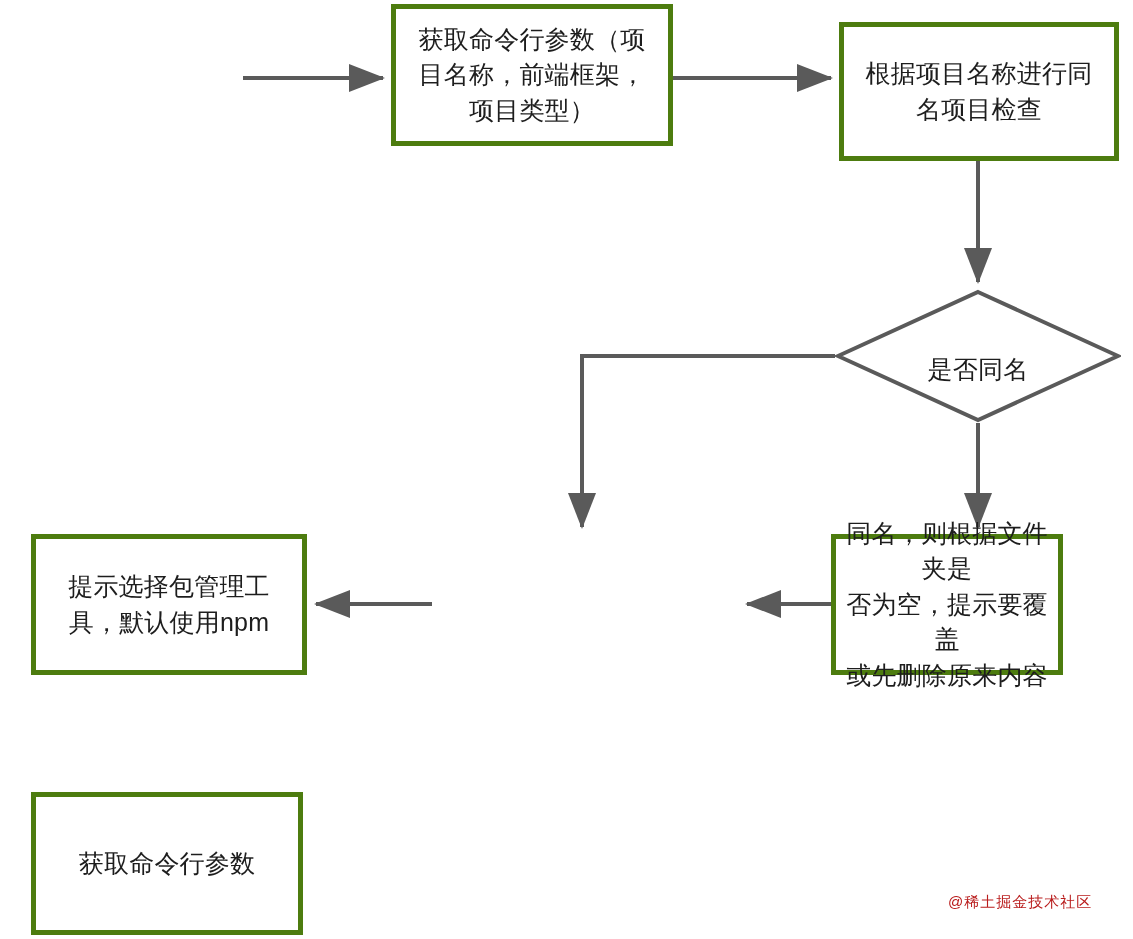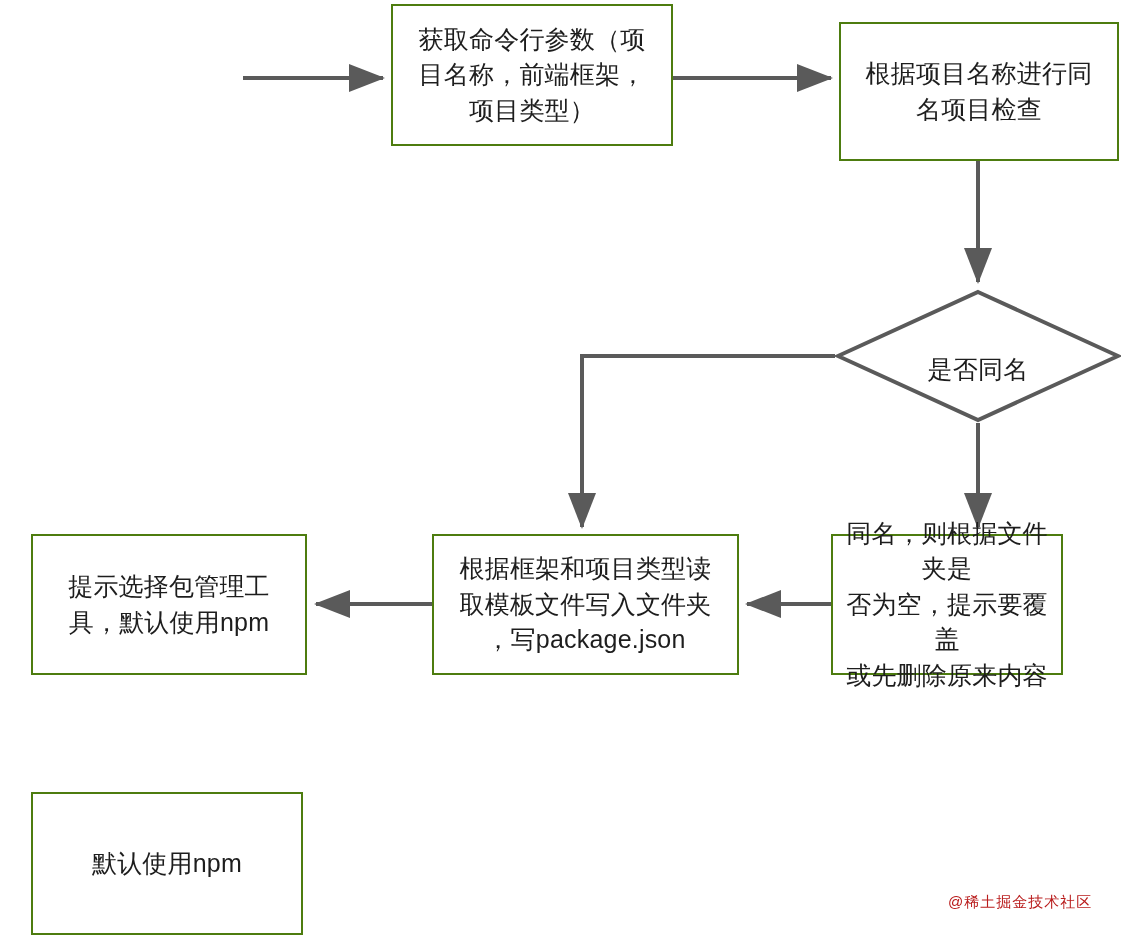--- a/index.html
+++ b/index.html
@@ -20,21 +20,21 @@
     left: 0;
     top: 0;
     width: 1133px;
     height: 939px;
     pointer-events: none;
   }
   .node {
     position: absolute;
     box-sizing: border-box;
     background: #ffffff;
-    border: 2px solid #4d7c0f;
+    border: 5px solid #4d7c0f;
     display: flex;
     align-items: center;
     justify-content: center;
     text-align: center;
   }
   .node .label {
     color: #1d1d1d;
     font-size: 25px;
     line-height: 1.42;
     padding: 0 10px;
@@ -126,30 +126,25 @@
     </svg>
     <span class="label">是否同名</span>
   </div>
 
   <div class="node process" style="left:831px; top:534px; width:232px; height:141px;">
     <span class="label">同名，则根据文件夹是
 否为空，提示要覆盖
 或先删除原来内容</span>
   </div>
 
-  <div class="node process" style="left:432px; top:534px; width:307px; height:141px;">
-    <span class="label">根据框架和项目类型读
-取模板文件写入文件夹
-，写package.json</span>
-  </div>
 
   <div class="node process" style="left:31px; top:534px; width:276px; height:141px;">
     <span class="label">提示选择包管理工
 具，默认使用npm</span>
   </div>
 
   <div class="node process" style="left:31px; top:792px; width:272px; height:143px;">
-    <span class="label">默认使用npm</span>
+    <span class="label">获取命令行参数</span>
   </div>
 
   <div id="watermark" style="left:948px; top:893px;">@稀土掘金技术社区</div>
 
 </div>
 
 </body></html>

